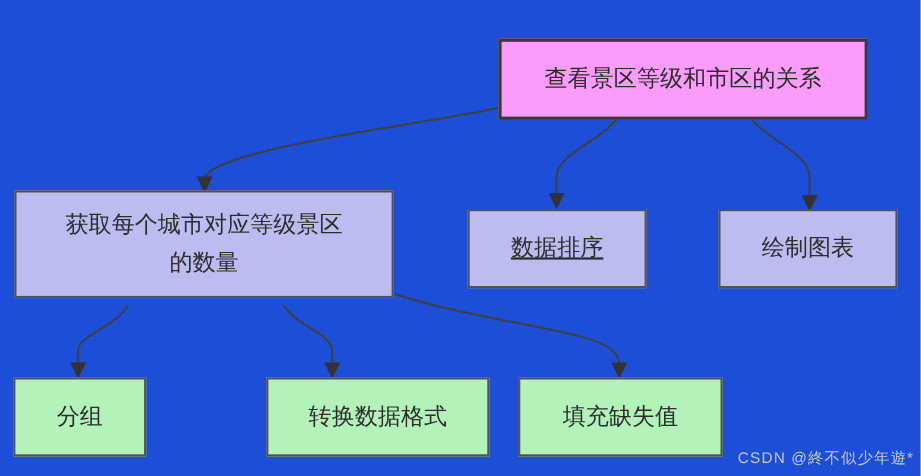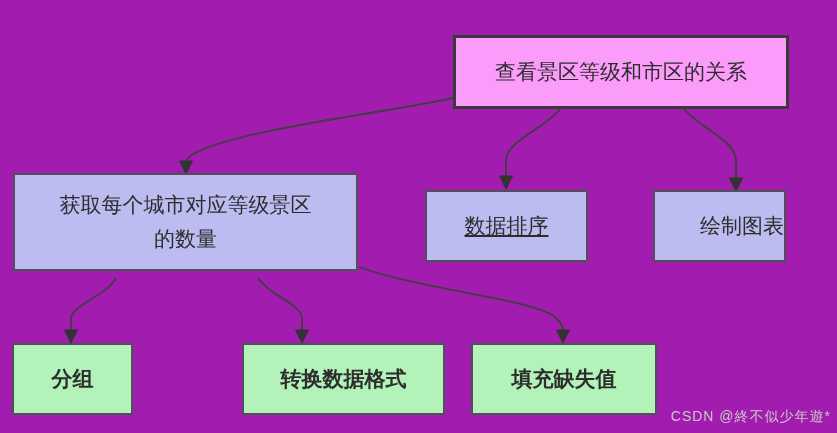--- a/index.html
+++ b/index.html
@@ -5,21 +5,21 @@
   html, body {
     margin: 0;
     padding: 0;
     background: #f7f7f7;
     font-family: "Liberation Sans", "DejaVu Sans", sans-serif;
   }
   .canvas {
     position: relative;
     width: 837px;
     height: 433px;
-    background: #a21caf;
+    background: #1d4ed8;
     overflow: hidden;
   }
   .connector-layer {
     position: absolute;
     left: 0;
     top: 0;
     width: 837px;
     height: 433px;
   }
   .edge {
@@ -45,21 +45,20 @@
     background: #fb9bfa;
     border: 3px solid #3a3a3a;
   }
   .node-branch {
     background: #bcbcf0;
     border: 2px solid #50505a;
   }
   .node-leaf {
     background: #b3f2b8;
     border: 2px solid #50505a;
-    font-weight: bold;
   }
   .node-label {
     white-space: pre-line;
     line-height: 34px;
   }
   .watermark {
     position: absolute;
     right: 6px;
     bottom: 7px;
     font-size: 14px;
@@ -99,21 +98,21 @@
 
   <div class="node node-branch" style="left:13px; top:173px; width:345px; height:98px;">
     <span class="node-label">获取每个城市对应等级景区
 的数量</span>
   </div>
 
   <div class="node node-branch" style="left:425px; top:190px; width:163px; height:72px;text-decoration:underline;">
     <span class="node-label">数据排序</span>
   </div>
 
-  <div class="node node-branch" style="left:653px; top:190px; width:133px; height:72px;justify-content:flex-end;">
+  <div class="node node-branch" style="left:653px; top:190px; width:163px; height:72px;">
     <span class="node-label">绘制图表</span>
   </div>
 
   <div class="node node-leaf" style="left:12px; top:343px; width:121px; height:72px;">
     <span class="node-label">分组</span>
   </div>
 
   <div class="node node-leaf" style="left:199px; top:343px; width:203px; height:72px;margin-left:43px;">
     <span class="node-label">转换数据格式</span>
   </div>

